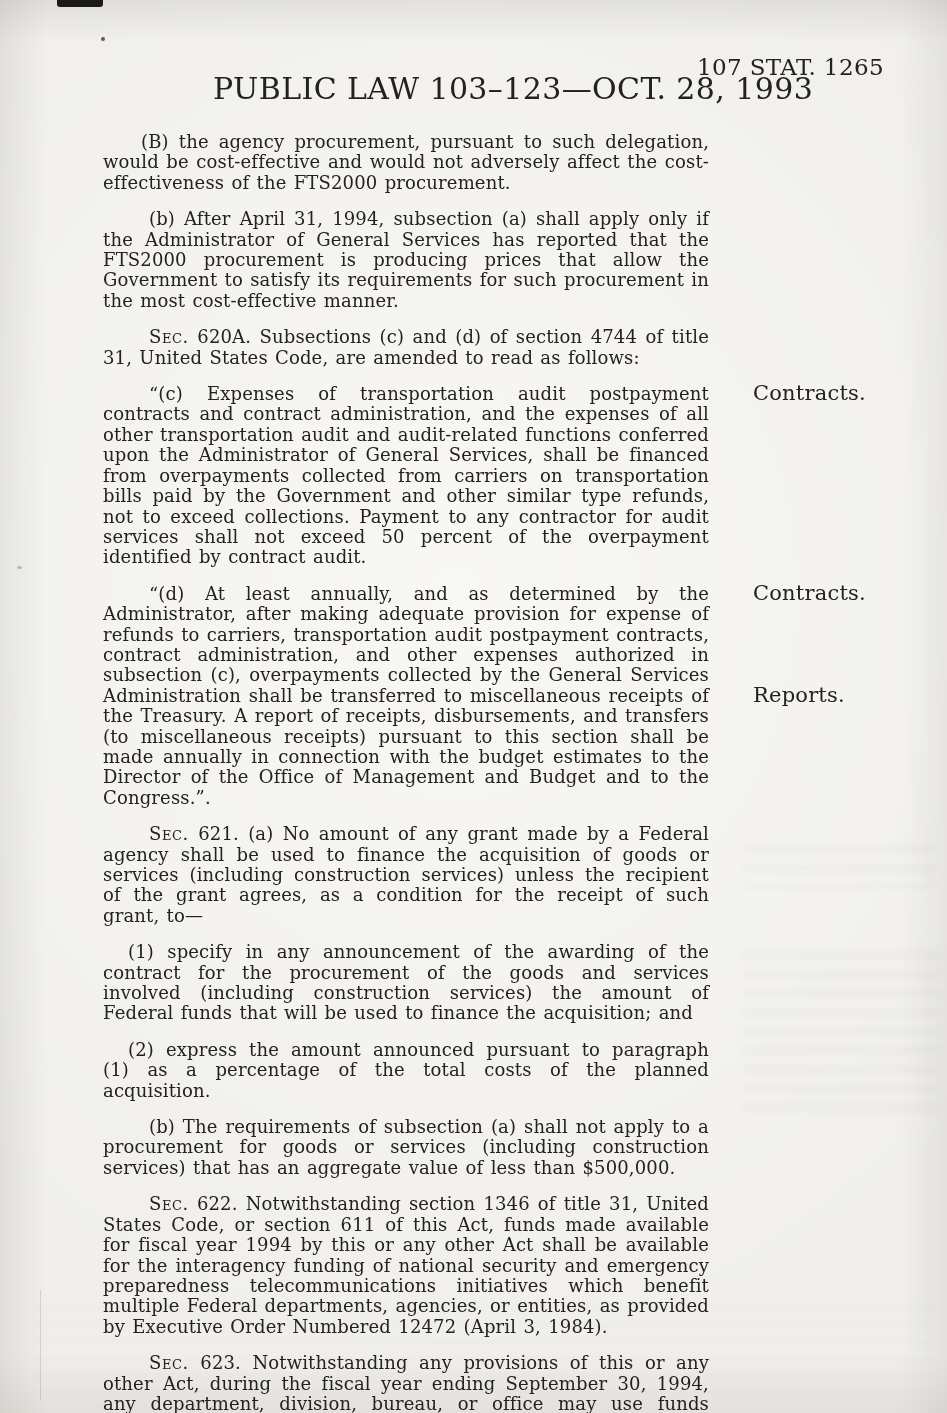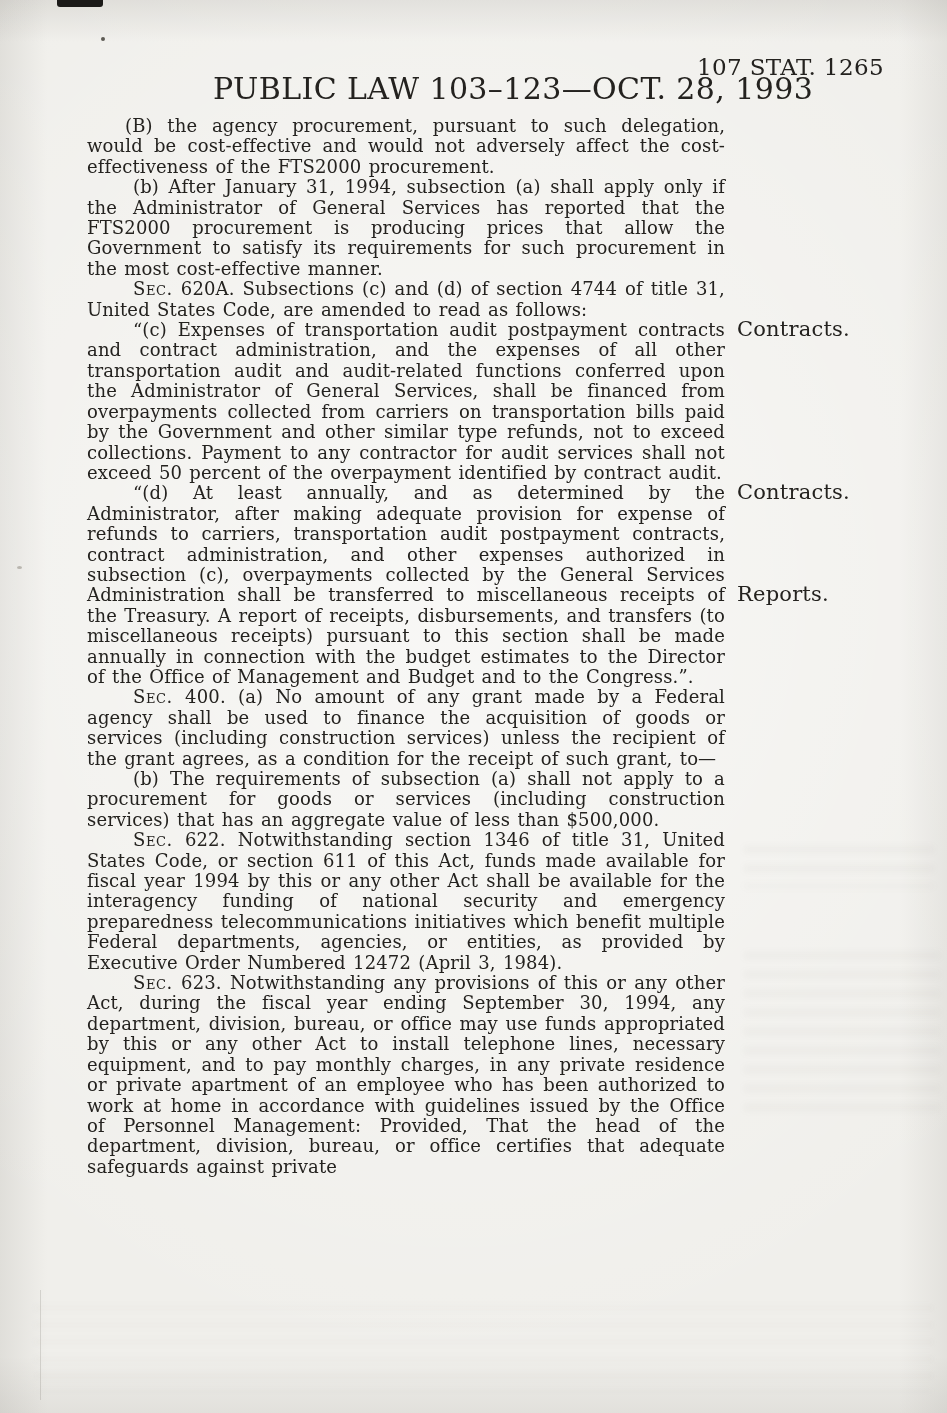--- a/index.html
+++ b/index.html
@@ -39,21 +39,21 @@
     font-size:23px;letter-spacing:.4px;white-space:nowrap;
   }
 
   
   .text-column{
     position:absolute;left:87px;top:116px;width:638px;
     font-size:18px;line-height:20.4px;
     letter-spacing:.15px;word-spacing:1.4px;
     text-align:justify;
   }
-  p.law-paragraph{margin:0;position:relative;}
+  p.law-paragraph{margin:16px;position:relative;}
   .indent-para{text-indent:46px;}
   .indent-item{margin-left:35px;text-indent:25px;}
   .indent-subitem{margin-left:90px;text-indent:38px;}
   .sc{font-variant:small-caps;letter-spacing:.6px;}
   .it{}
   .margin-note{
     position:absolute;left:650px;width:200px;
     font-size:21px;line-height:18px;
     text-indent:0;text-align:left;letter-spacing:.2px;word-spacing:normal;
     white-space:nowrap;
@@ -71,21 +71,23 @@
 <div class="ghost ghost-right-2"></div>
 <div class="ghost ghost-bottom"></div>
 <div class="edge-line"></div>
 
 <div class="header-law">PUBLIC LAW 103–123—OCT. 28, 1993</div>
 
 <div class="header-stat">107 STAT. 1265</div>
 
 <div class="text-column">
     <p class="law-paragraph indent-subitem"><span>(B) the agency procurement, pursuant to such delegation, would be cost-effective and would not adversely affect the cost-effectiveness of the FTS2000 procurement.</span></p>
-    <p class="law-paragraph indent-para"><span>(b) After January 31, 1994, subsection (a) shall apply only if the Administrator of General Services has reported that the FTS2000 procurement is producing prices that allow the Government to satisfy its requirements for such procurement in the most cost-effective manner.</span></p>
+    <p class="law-paragraph indent-para"><span>(b) After April 31, 1994, subsection (a) shall apply only if the Administrator of General Services has reported that the FTS2000 procurement is producing prices that allow the Government to satisfy its requirements for such procurement in the most cost-effective manner.</span></p>
     <p class="law-paragraph indent-para"><span class="sc">Sec.</span><span> 620A. Subsections (c) and (d) of section 4744 of title 31, United States Code, are amended to read as follows:</span></p>
     <p class="law-paragraph indent-para"><span>“(c) Expenses of transportation audit postpayment contracts and contract administration, and the expenses of all other transportation audit and audit-related functions conferred upon the Administrator of General Services, shall be financed from overpayments collected from carriers on transportation bills paid by the Government and other similar type refunds, not to exceed collections. Payment to any contractor for audit services shall not exceed 50 percent of the overpayment identified by contract audit.</span><span class="margin-note" style="top: 0px;">Contracts.</span></p>
     <p class="law-paragraph indent-para"><span>“(d) At least annually, and as determined by the Administrator, after making adequate provision for expense of refunds to carriers, transportation audit postpayment contracts, contract administration, and other expenses authorized in subsection (c), overpayments collected by the General Services Administration shall be transferred to miscellaneous receipts of the Treasury. A report of receipts, disbursements, and transfers (to miscellaneous receipts) pursuant to this section shall be made annually in connection with the budget estimates to the Director of the Office of Management and Budget and to the Congress.”.</span><span class="margin-note" style="top: 0px;">Contracts.</span><span class="margin-note" style="top: 102px;">Reports.</span></p>
-    <p class="law-paragraph indent-para"><span class="sc">Sec.</span><span> 400. (a) No amount of any grant made by a Federal agency shall be used to finance the acquisition of goods or services (including construction services) unless the recipient of the grant agrees, as a condition for the receipt of such grant, to—</span></p>
+    <p class="law-paragraph indent-para"><span class="sc">Sec.</span><span> 621. (a) No amount of any grant made by a Federal agency shall be used to finance the acquisition of goods or services (including construction services) unless the recipient of the grant agrees, as a condition for the receipt of such grant, to—</span></p>
+    <p class="law-paragraph indent-item"><span>(1) specify in any announcement of the awarding of the contract for the procurement of the goods and services involved (including construction services) the amount of Federal funds that will be used to finance the acquisition; and</span></p>
+    <p class="law-paragraph indent-item"><span>(2) express the amount announced pursuant to paragraph (1) as a percentage of the total costs of the planned acquisition.</span></p>
     <p class="law-paragraph indent-para"><span>(b) The requirements of subsection (a) shall not apply to a procurement for goods or services (including construction services) that has an aggregate value of less than $500,000.</span></p>
     <p class="law-paragraph indent-para"><span class="sc">Sec.</span><span> 622. Notwithstanding section 1346 of title 31, United States Code, or section 611 of this Act, funds made available for fiscal year 1994 by this or any other Act shall be available for the interagency funding of national security and emergency preparedness telecommunications initiatives which benefit multiple Federal departments, agencies, or entities, as provided by Executive Order Numbered 12472 (April 3, 1984).</span></p>
     <p class="law-paragraph indent-para"><span class="sc">Sec.</span><span> 623. Notwithstanding any provisions of this or any other Act, during the fiscal year ending September 30, 1994, any department, division, bureau, or office may use funds appropriated by this or any other Act to install telephone lines, necessary equipment, and to pay monthly charges, in any private residence or private apartment of an employee who has been authorized to work at home in accordance with guidelines issued by the Office of Personnel Management: </span><span class="it">Provided,</span><span> That the head of the department, division, bureau, or office certifies that adequate safeguards against private</span></p>
   </div>
 
 </body></html>

